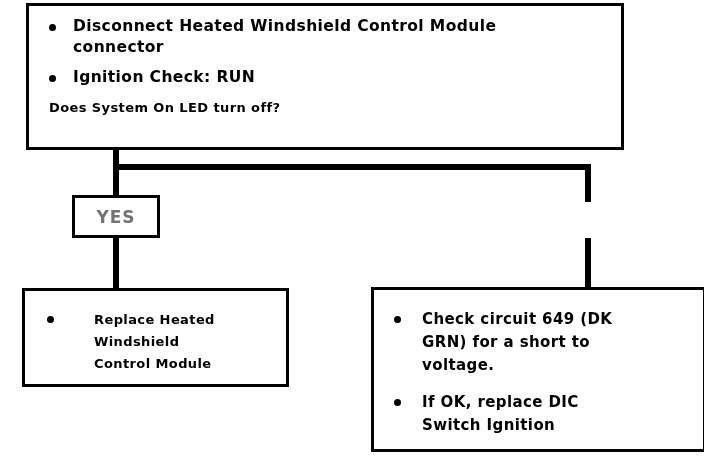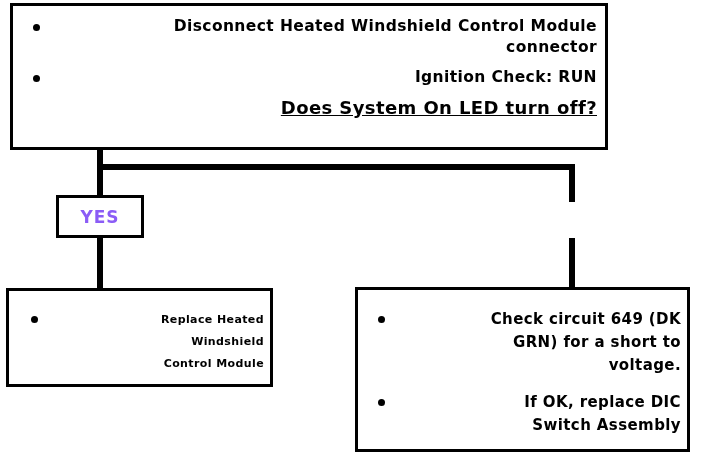--- a/index.html
+++ b/index.html
@@ -10,25 +10,24 @@
   body {
     width: 704px;
     height: 460px;
     position: relative;
     overflow: hidden;
     font-family: "DejaVu Sans", sans-serif;
   }
 
   #diagram-root {
     position: absolute;
-    left: 0;
+    left: 16px;
     top: 0;
     width: 588px;
     height: 460px;
-    text-align: right;
   }
 
   
   .node-box {
     position: absolute;
     box-sizing: border-box;
     background: #ffffff;
     border: 3px solid #000000;
     z-index: 2;
   }
@@ -75,35 +74,34 @@
     right: 8px;
   }
   #top-box .bullet-row { margin-bottom: 9px; }
   #top-box .bullet-dot { margin-top: 8px; margin-right: 17px; }
   #top-box .bullet-text {
     font-size: 15.5px;
     line-height: 21px;
     letter-spacing: 0.4px;
   }
   #top-box .plain-line {
-    font-size: 18px;
+    font-size: 13px;
     line-height: 21px;
     letter-spacing: 0.4px;
     margin-top: 8px;
-    text-decoration: underline;
   }
 
   
   .label-box {
     display: flex;
     align-items: center;
     justify-content: center;
   }
   .label-box .label-text {
-    color: #8b5cf6;
+    color: #737373;
     font-weight: bold;
     font-size: 17px;
     letter-spacing: 1px;
   }
   #yes-box {
     left: 56px;
     top: 195px;
     width: 88px;
     height: 43px;
   }
@@ -122,23 +120,24 @@
     height: 99px;
   }
   #left-result-box .inner {
     position: absolute;
     left: 22px;
     top: 18px;
     right: 6px;
   }
   #left-result-box .bullet-dot { margin-top: 7px; margin-right: 20px; }
   #left-result-box .bullet-text {
-    font-size: 11px;
+    font-size: 13px;
     line-height: 22px;
     letter-spacing: 0.4px;
+    margin-left: 20px;
   }
 
   #right-result-box {
     left: 355px;
     top: 287px;
     width: 335px;
     height: 165px;
   }
   #right-result-box .inner {
     position: absolute;
@@ -206,18 +205,18 @@
     <div class="inner">
       <div class="bullet-row">
         <span class="bullet-dot"></span>
         <span class="bullet-text">Check circuit 649 (DK
 GRN) for a short to
 voltage.</span>
       </div>
       <div class="bullet-row">
         <span class="bullet-dot"></span>
         <span class="bullet-text">If OK, replace DIC
-Switch Assembly</span>
+Switch Ignition</span>
       </div>
     </div>
   </div>
 
 </div>
 
 </body></html>

